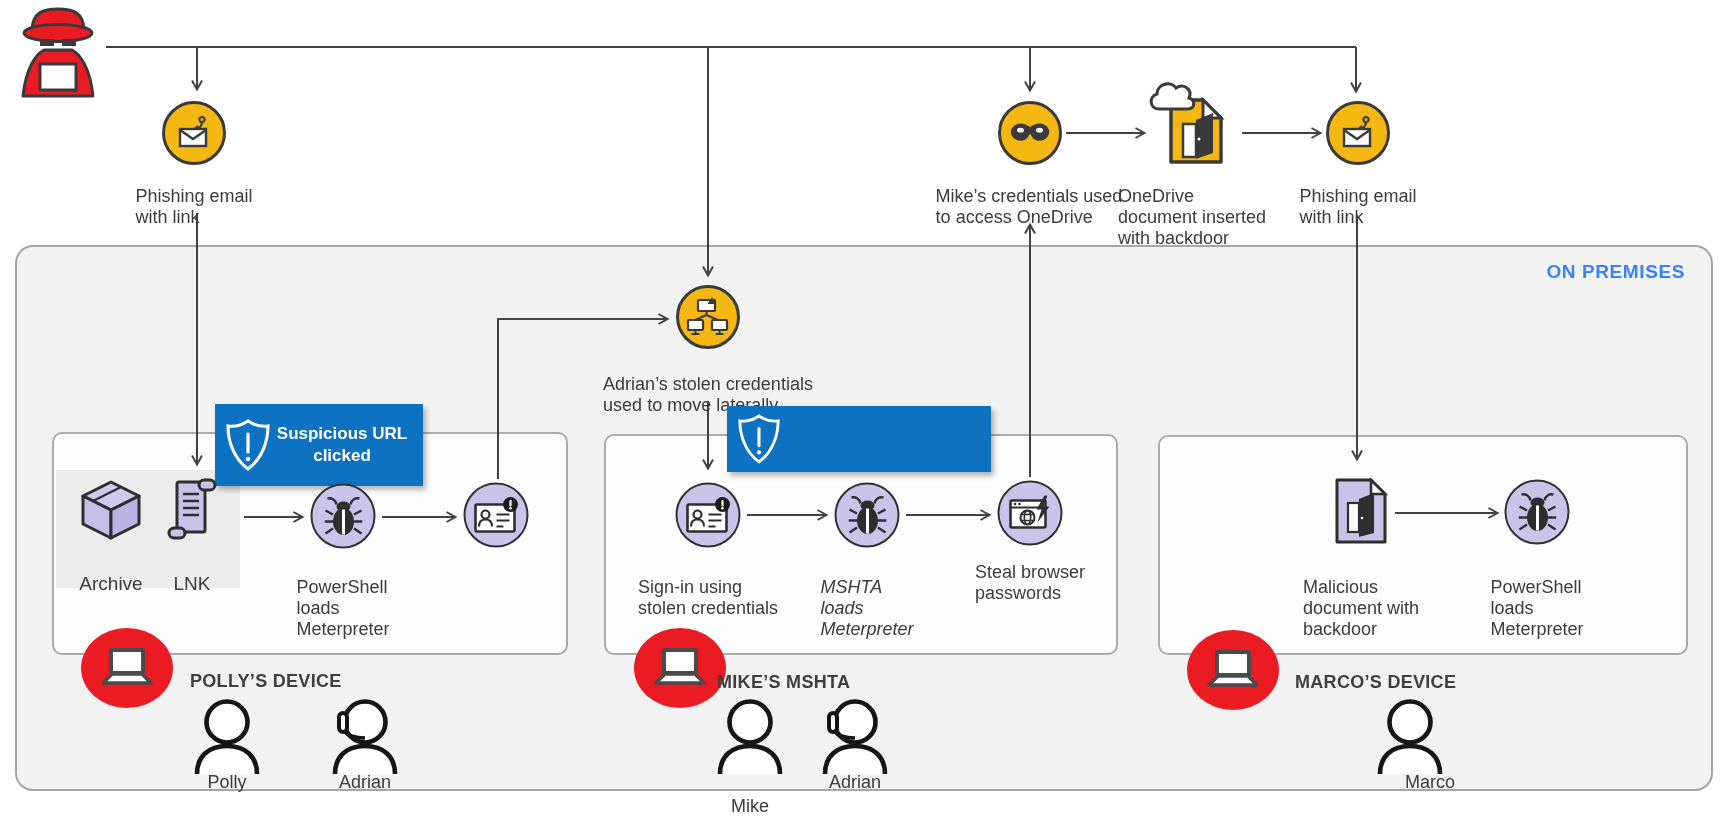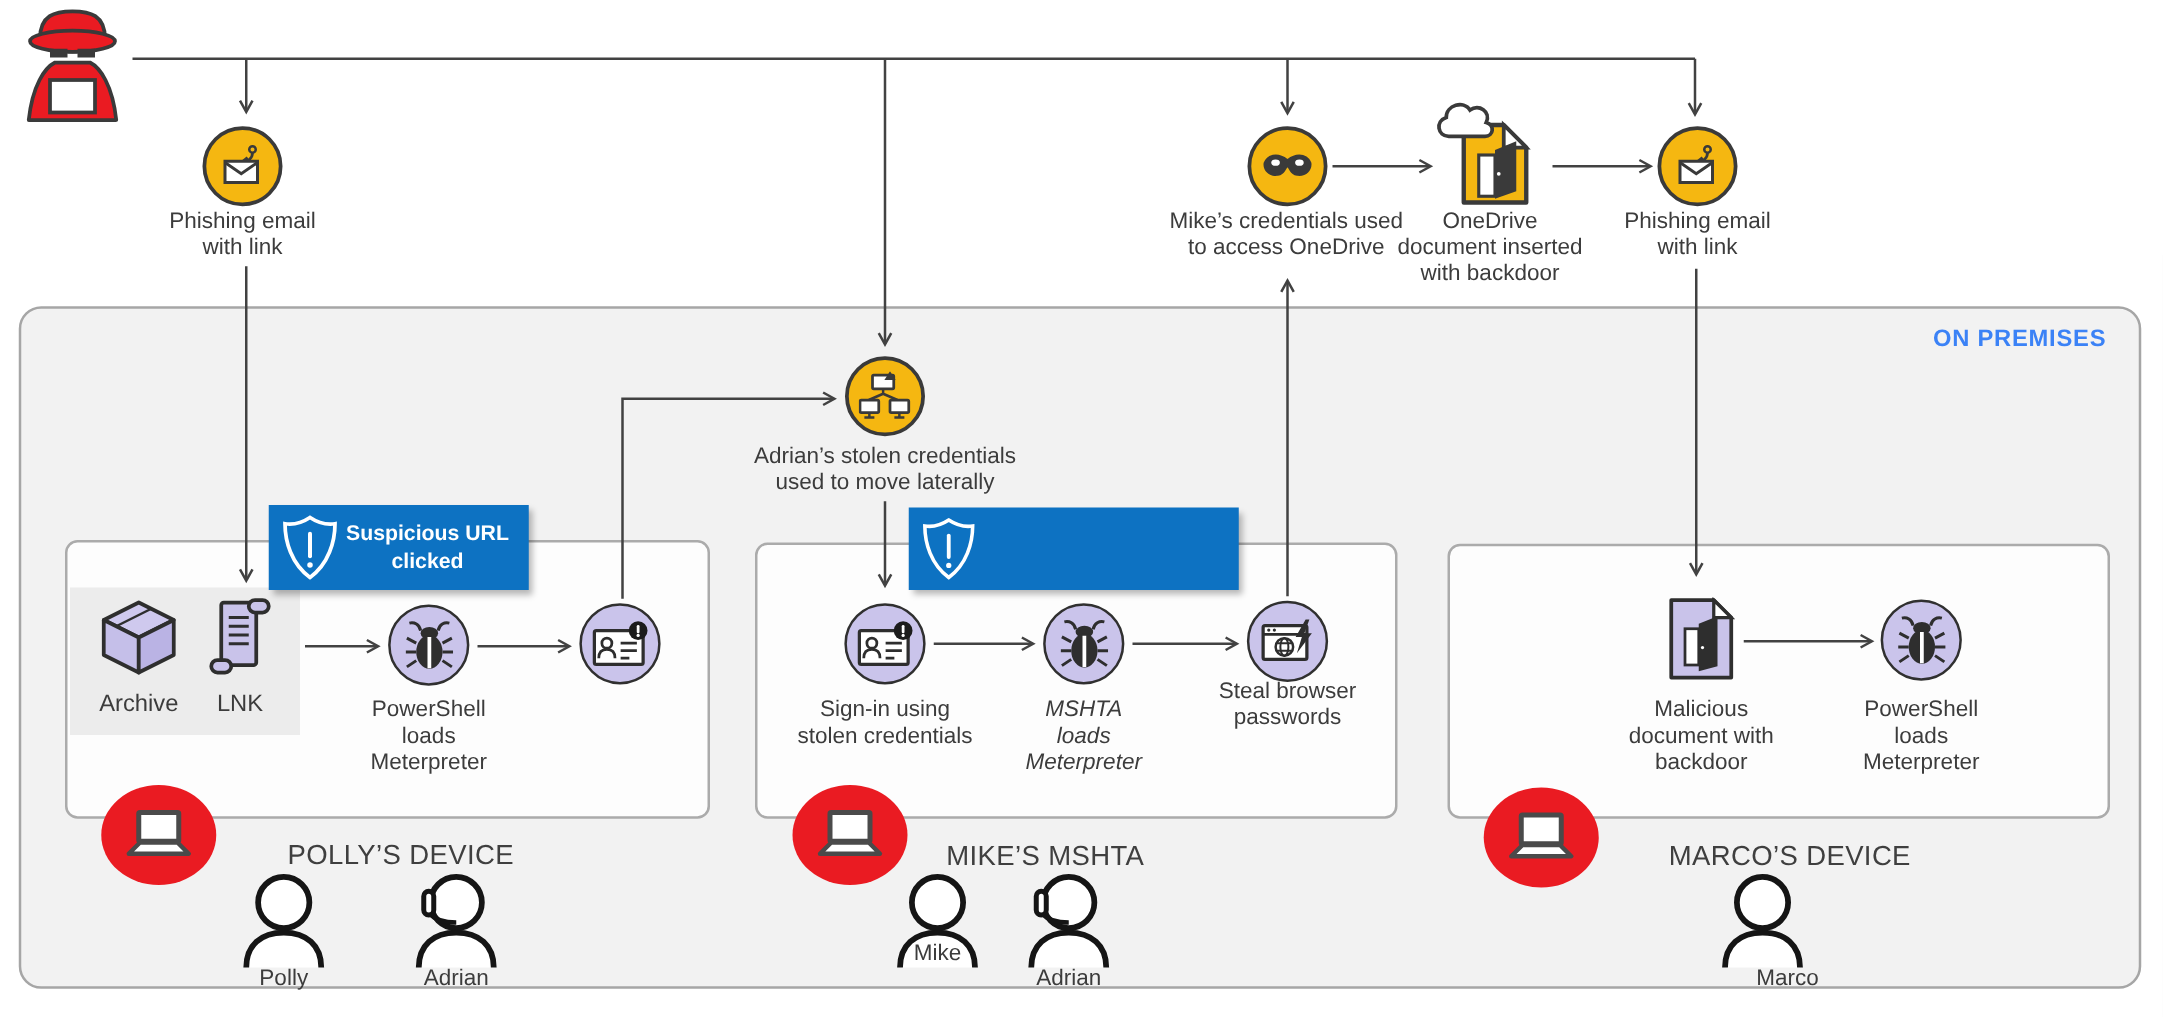--- a/index.html
+++ b/index.html
@@ -15,24 +15,24 @@
   .devbox{position:absolute;background:#fdfdfd;border:2px solid #ababab;border-radius:10px;box-sizing:border-box;}
   .grayrect{position:absolute;left:56px;top:470px;width:184px;height:118px;background:#ececec;}
   
   .ycirc{position:absolute;width:58px;height:58px;border-radius:50%;background:#F5B711;
          border:3px solid #3a3a3a;transform:translate(-50%,-50%);
          display:flex;align-items:center;justify-content:center;box-sizing:content-box;}
   .pcirc{position:absolute;width:61px;height:61px;border-radius:50%;background:#CAC4EB;
          border:2.5px solid #303030;transform:translate(-50%,-50%);
          display:flex;align-items:center;justify-content:center;box-sizing:content-box;}
   
-  .lbl{position:absolute;transform:translateX(-50%);text-align:center;white-space:pre-line;
-       font-size:18px;line-height:21px;color:#3c3c3c;}
+  .lbl{position:absolute;transform:translateX(-50%);text-align:left;white-space:pre-line;
+       font-size:18px;line-height:21px;color:#3c3c3c;margin-top:20px;}
   .biglbl{font-size:19px;}
-  .devtitle{position:absolute;font-size:22px;font-weight:normal;letter-spacing:0.3px;color:#3f3f3f;white-space:nowrap;margin-left:40px;}
+  .devtitle{position:absolute;font-size:18px;font-weight:bold;letter-spacing:0.3px;color:#3f3f3f;white-space:nowrap;}
   .pname{position:absolute;transform:translateX(-50%);font-size:18px;color:#3c3c3c;text-align:center;}
   
   .alert{position:absolute;background:#0D72C2;color:#fff;display:flex;align-items:center;
          padding:5px 10px;box-sizing:border-box;box-shadow:3px 4px 5px rgba(0,0,0,0.28);}
   .alert .atxt{flex:1;text-align:center;font-weight:bold;white-space:pre-line;}
   .alert1 .atxt{font-size:17px;line-height:22px;}
   .alert2 .atxt{font-size:16px;line-height:19px;}
   .redbadge{position:absolute;width:92px;height:80px;background:#EA1B22;border-radius:50%;
             transform:translate(-50%,-50%);display:flex;align-items:center;justify-content:center;}
   svg{display:block;}
@@ -142,21 +142,21 @@
       <rect x="11" y="3" width="17" height="11" rx="1" fill="#fff" stroke="#3a3a3a" stroke-width="2.2"></rect>
       <path d="M25 0 l4.5 7 h-9 Z" fill="#3a3a3a"></path>
       <rect x="1" y="23" width="15" height="10" rx="1" fill="#fff" stroke="#3a3a3a" stroke-width="2.2"></rect>
       <rect x="25" y="23" width="15" height="10" rx="1" fill="#fff" stroke="#3a3a3a" stroke-width="2.2"></rect>
       <path d="M8.5 33 v3 M4.5 37 h8 M32.5 33 v3 M28.5 37 h8" stroke="#3a3a3a" stroke-width="2" fill="none"></path>
     </svg>
   </div>
   <div class="lbl" style="left:708px;top:354px;">Adrian’s stolen credentials
 used to move laterally</div>
 
-  <div class="alert alert1" style="left:215px;top:404px;width:208px;height:68px;">
+  <div class="alert alert1" style="left:215px;top:404px;width:208px;height:82px;">
     <span>
       <svg width="46" height="52" viewBox="0 0 46 52">
         <path d="M23 2 C29 6 36 8 43 7 C43 21 38 39 23 50 C8 39 3 21 3 7 C10 8 17 6 23 2 Z" fill="none" stroke="#fff" stroke-width="3"></path>
         <path d="M23 15 V33" stroke="#fff" stroke-width="3.2" stroke-linecap="round"></path>
         <circle cx="23" cy="40" r="2.2" fill="#fff"></circle>
       </svg>
     </span>
     <span class="atxt">Suspicious URL
 clicked</span>
   </div>
@@ -325,21 +325,21 @@
     </svg>
   </div>
   <div class="pname" style="left:365px;top:772px;">Adrian</div>
 
   <div class="abs" style="left:712px;top:697px;">
     <svg width="76" height="78" viewBox="0 0 76 78">
       <circle cx="38" cy="25" r="20.5" fill="#fff" stroke="#151515" stroke-width="4.6"></circle>
       <path d="M8 77 C8 59 20 49 38 49 C56 49 68 59 68 77" fill="#fff" stroke="#151515" stroke-width="4.6"></path>
     </svg>
   </div>
-  <div class="pname" style="left:750px;top:752px;">Mike</div>
+  <div class="pname" style="left:750px;top:796px;">Mike</div>
 
   <div class="abs" style="left:817px;top:697px;">
     <svg width="76" height="78" viewBox="0 0 76 78">
       <circle cx="38" cy="25" r="20.5" fill="#fff" stroke="#151515" stroke-width="4.6"></circle>
       <rect x="12" y="16" width="8" height="19" rx="4" fill="#fff" stroke="#151515" stroke-width="4"></rect>
       <path d="M17 34 C22 40 30 41 38 41" fill="none" stroke="#151515" stroke-width="3.6"></path>
       <path d="M8 77 C8 59 20 49 38 49 C56 49 68 59 68 77" fill="#fff" stroke="#151515" stroke-width="4.6"></path>
     </svg>
   </div>
   <div class="pname" style="left:855px;top:772px;">Adrian</div>

